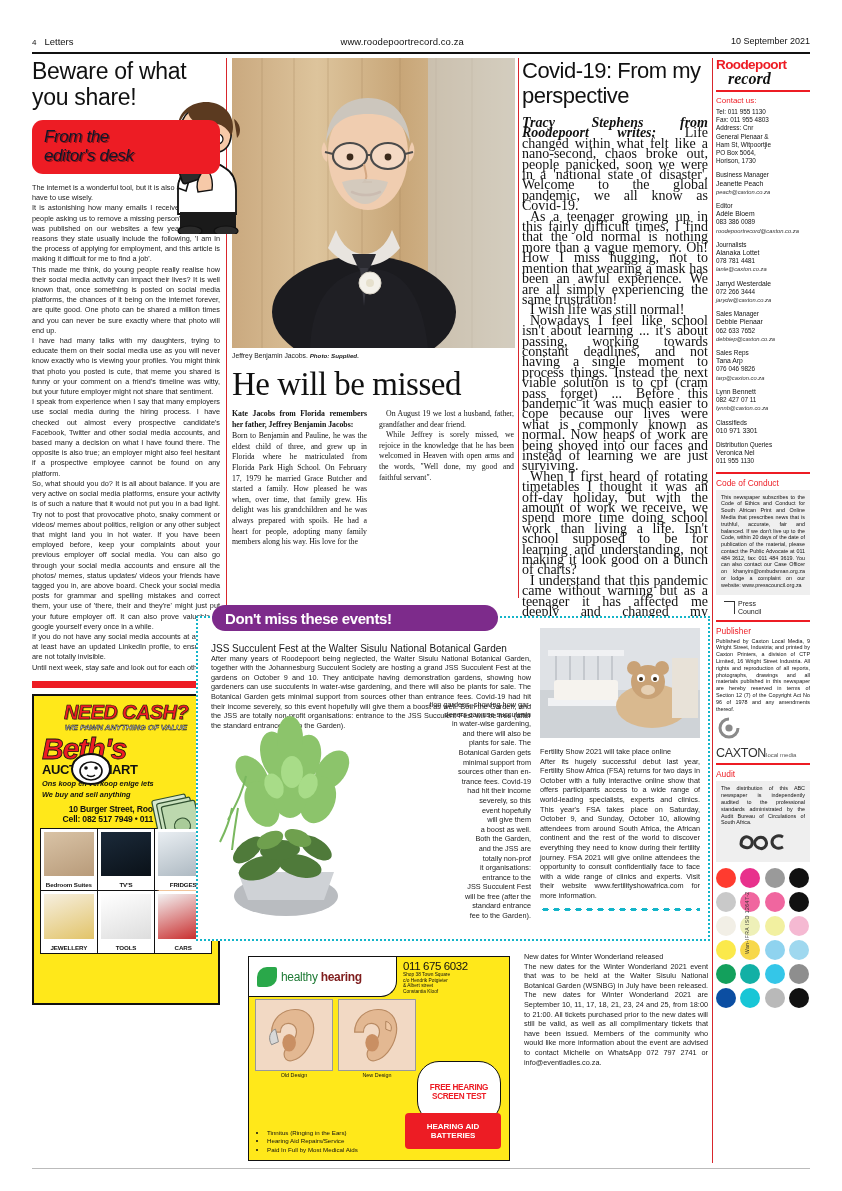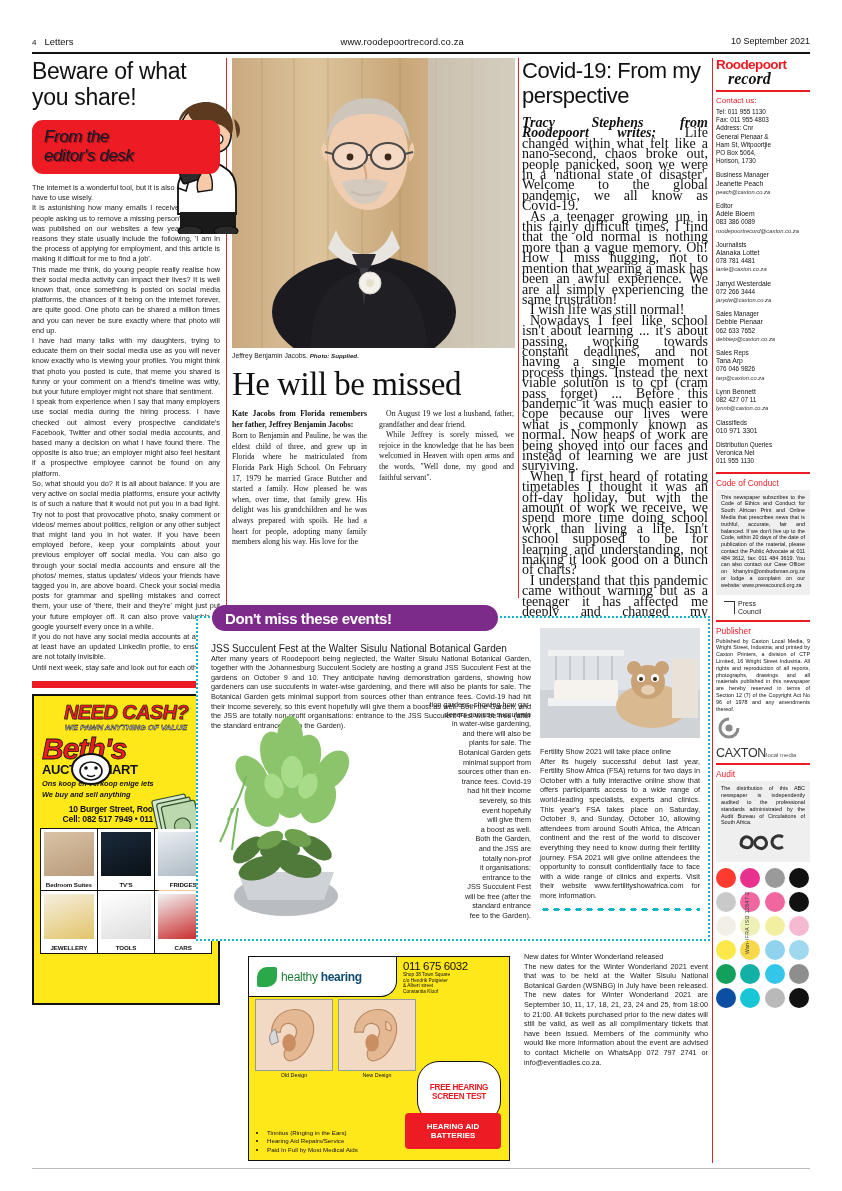--- a/index.html
+++ b/index.html
@@ -261,21 +261,21 @@
     border: 1.5px solid #111; background: #ffe81a; overflow: hidden;
   }
   .hh-top { display: flex; align-items: stretch; height: 40px; }
   .hh-logo {
     width: 148px; background: #ffffff; border-radius: 0 0 16px 0;
     display: flex; align-items: center; gap: 4px; padding-left: 8px;
     border-bottom: 1.5px solid #111; border-right: 1.5px solid #111;
   }
   .hh-leaf { width: 20px; height: 20px; border-radius: 50% 10% 50% 10%; background: #2aa84a; }
   .hh-name { font-size: 12px; color: #1e7a35; letter-spacing: -.3px; }
-  .hh-name b { color: #0c4a6e; }
+  .hh-name b { color: #7f1d1d; }
   .hh-phone { flex: 1; padding: 3px 4px 0 6px; }
   .hh-phone .num { font-size: 11.5px; font-weight: normal; color: #111; letter-spacing: -.4px; }
   .hh-phone .adr { font-size: 4.8px; line-height: 5.6px; color: #111; }
   .hh-struggle {
     font-size: 13px; font-weight: bold; color: #1e5fa8; padding: 4px 0 0 8px;
     letter-spacing: -.3px;
   }
   .ear-row { display: flex; gap: 5px; padding: 2px 6px 0 6px; }
   .ear-box { width: 78px; }
   .ear-img { width: 78px; height: 72px; border: 1px solid #999; background: #f2dcc8; position: relative; overflow: hidden; }

